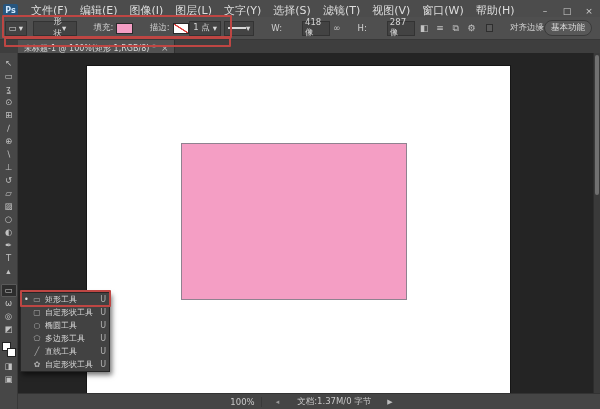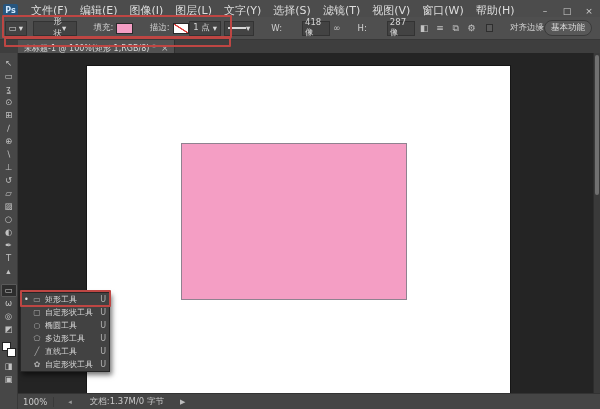--- a/index.html
+++ b/index.html
@@ -66,21 +66,21 @@
   .doc { position:absolute; left:69px; top:13px; width:423px; height:340px; background:#ffffff;
          box-shadow:0 0 0 1px #161616; }
   .shape-rect { position:absolute; left:94px; top:77px; width:226px; height:157px;
                 background:#F49EC4; border:1px solid #8F8290; }
   .vscroll { position:absolute; right:0; top:0; bottom:0; width:7px; background:#3a3a3a; border-left:1px solid #2d2d2d; }
   .vthumb { position:absolute; left:1px; top:2px; width:4px; height:140px; background:#707070; border-radius:2px; }
 
   
   .statusbar { position:absolute; left:18px; right:0; bottom:0; height:16px; background:#454545;
                border-top:1px solid #333; display:flex; align-items:center; font-size:8.5px;
-               color:#c9c9c9; padding-left:5px; }
+               color:#c9c9c9; padding-left:5px;justify-content:center; }
   .zoom-field { min-width:28px; border-right:1px solid #393939; padding-right:6px; }
   .sb-btn { margin-left:14px; color:#9a9a9a; font-size:7px; }
   .doc-info { margin-left:18px; white-space:nowrap; }
   .sb-arrow { margin-left:16px; color:#bdbdbd; font-size:7px; }
 
   
   .flyout { position:absolute; left:20px; top:292px; width:90px; background:#424242;
             border:1px solid #262626; box-shadow:2px 3px 5px rgba(0,0,0,.55); z-index:5; }
   .fly-row { height:13px; display:flex; align-items:center; padding:0 3px; gap:3px;
              font-size:8px; color:#d2d2d2; white-space:nowrap; }

